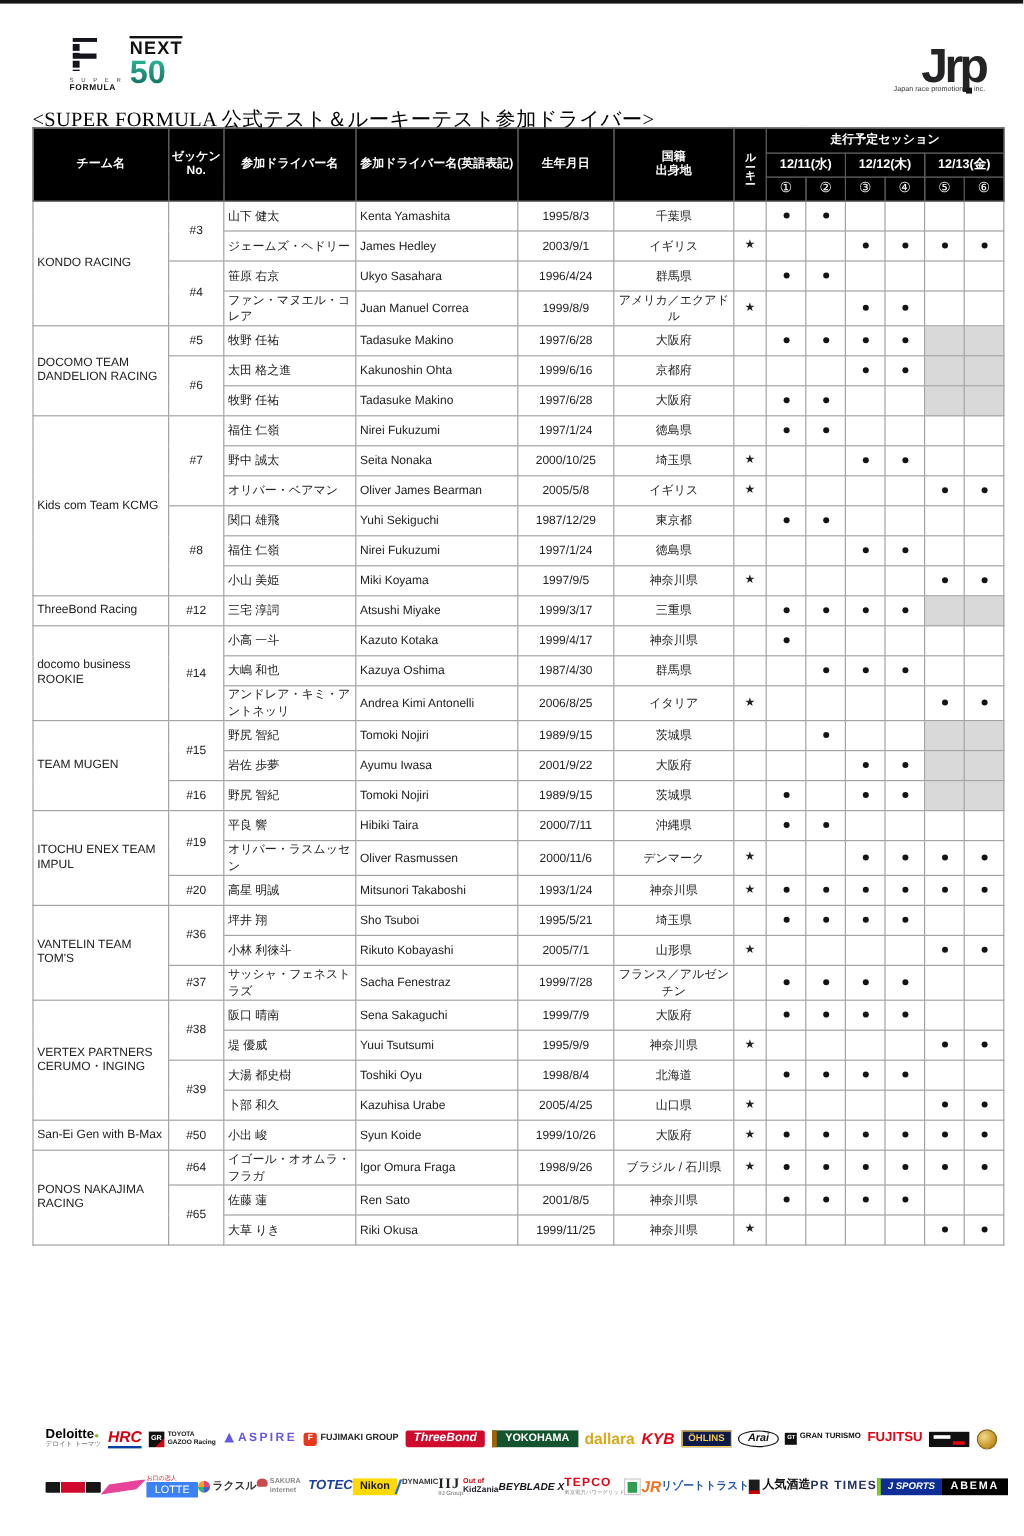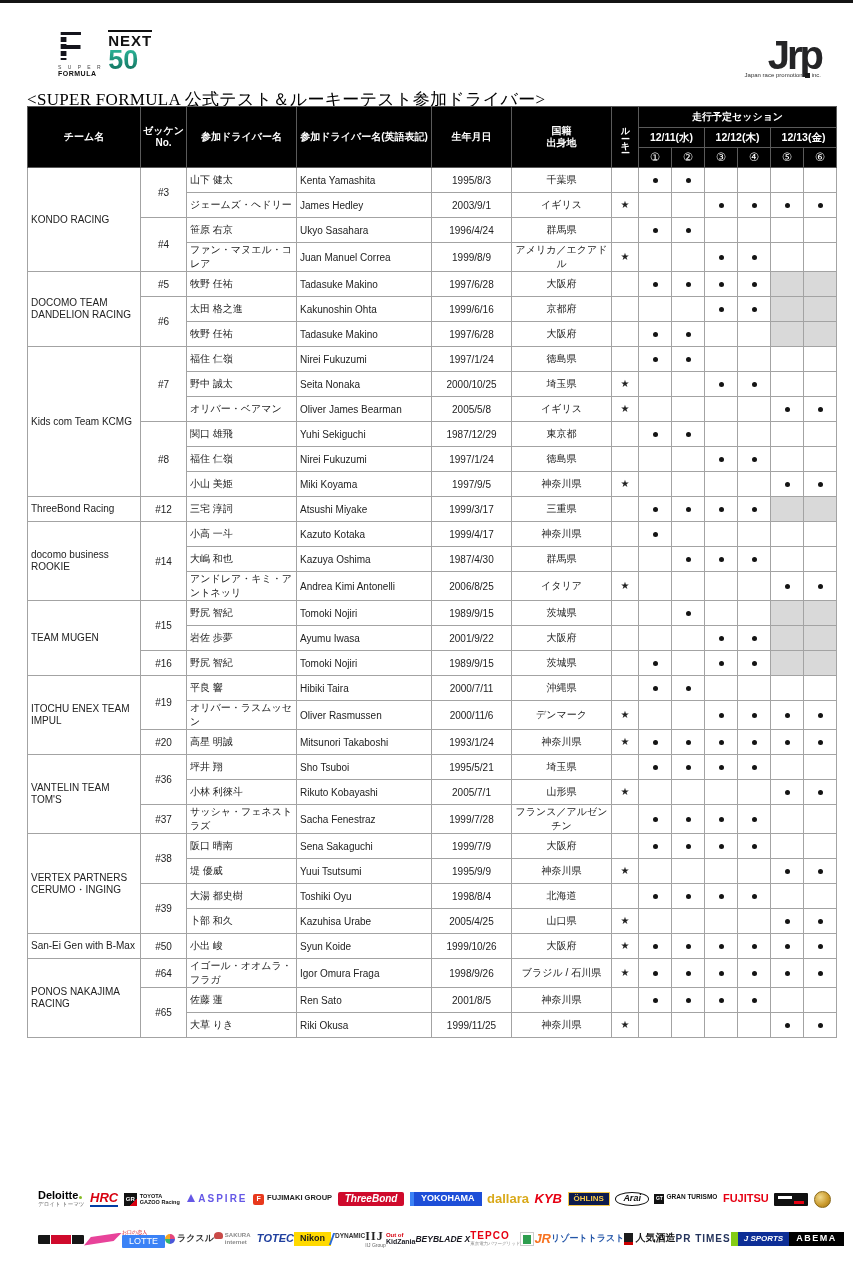--- a/index.html
+++ b/index.html
@@ -75,22 +75,22 @@
   .aspire .chip-ico{width:0;height:0;border-left:4px solid transparent;border-right:4px solid transparent;
     border-bottom:8px solid #6558e6;}
   .aspire .chip-text{font-size:10px;color:#6558e6;letter-spacing:2px;font-weight:600;}
   .fujimaki{flex-direction:row;gap:3px;}
   .fujimaki .chip-ico{width:11px;height:11px;background:#e8381c;border-radius:2px;display:flex;
     align-items:center;justify-content:center;}
   .fujimaki .chip-ico::after{content:"F";color:#fff;font-size:7px;font-weight:900;}
   .fujimaki .chip-text{font-size:7.5px;color:#222;font-weight:900;}
   .threebond .chip-text{background:#cf0a2c;color:#fff;font-style:italic;font-weight:900;font-size:10px;
     padding:2px 7px;border-radius:2px;}
-  .yokohama .chip-text{background:#1d4ed8;color:#fff;font-weight:900;font-size:9px;padding:2.5px 7px;
-    border-left:4px solid #3b82f6;}
+  .yokohama .chip-text{background:#14532d;color:#fff;font-weight:900;font-size:9px;padding:2.5px 7px;
+    border-left:4px solid #a16207;}
   .dallara .chip-text{color:#d9a91a;font-size:13px;font-weight:900;}
   .kyb .chip-text{color:#e60012;font-size:13px;font-weight:900;font-style:italic;}
   .ohlins .chip-text{background:#0d1b4c;color:#f7c948;font-size:8px;font-weight:900;padding:2px 5px;
     border:1px solid #f7c948;}
   .arai .chip-text{color:#111;font-size:9px;font-weight:900;font-style:italic;border:1.5px solid #111;
     border-radius:50%;padding:1px 7px;}
   .gt{flex-direction:row;gap:2px;}
   .gt .chip-ico{width:10px;height:10px;background:#111;display:flex;align-items:center;justify-content:center;}
   .gt .chip-ico::after{content:"GT";color:#fff;font-size:5px;font-weight:900;}
   .gt .chip-text{font-size:6.5px;color:#111;font-weight:900;}
@@ -128,21 +128,21 @@
   .tepco .chip-sub{font-size:4.5px;color:#888;}
   .greenchip .chip-ico{width:12px;height:12px;border:1px solid #ccc;
     background:linear-gradient(#2e9e4f,#2e9e4f) center/8px 9px no-repeat,#fff;}
   .jrc .chip-text{color:#f77321;font-size:13px;font-weight:900;font-style:italic;}
   .resort .chip-text{color:#2456a8;font-size:9px;font-weight:900;}
   .ninki{flex-direction:row;gap:2px;}
   .ninki .chip-ico{width:9px;height:12px;background:#1c1c1c;box-shadow:inset 0 -3px 0 #c00;}
   .ninki .chip-text{font-size:10px;font-weight:900;color:#111;font-family:"Liberation Serif","DejaVu Serif",serif;}
   .prtimes .chip-text{color:#24335c;font-size:10px;font-weight:900;letter-spacing:1px;}
   .jsports .chip-text{background:#0d2e96;color:#fff;font-size:8px;font-weight:900;font-style:italic;
-    padding:2.5px 6px;border-left:7px solid #84cc16;}
+    padding:2.5px 6px;border-left:3px solid #84cc16;}
   .abema .chip-text{background:#000;color:#fff;font-size:9px;font-weight:900;letter-spacing:1.5px;padding:2.5px 7px;}
 </style>
 </head>
 <body>
 
 <div class="page">
   <div class="top-bar"></div>
 
   <div class="sf-logo">
     <div class="sf-fcol">

